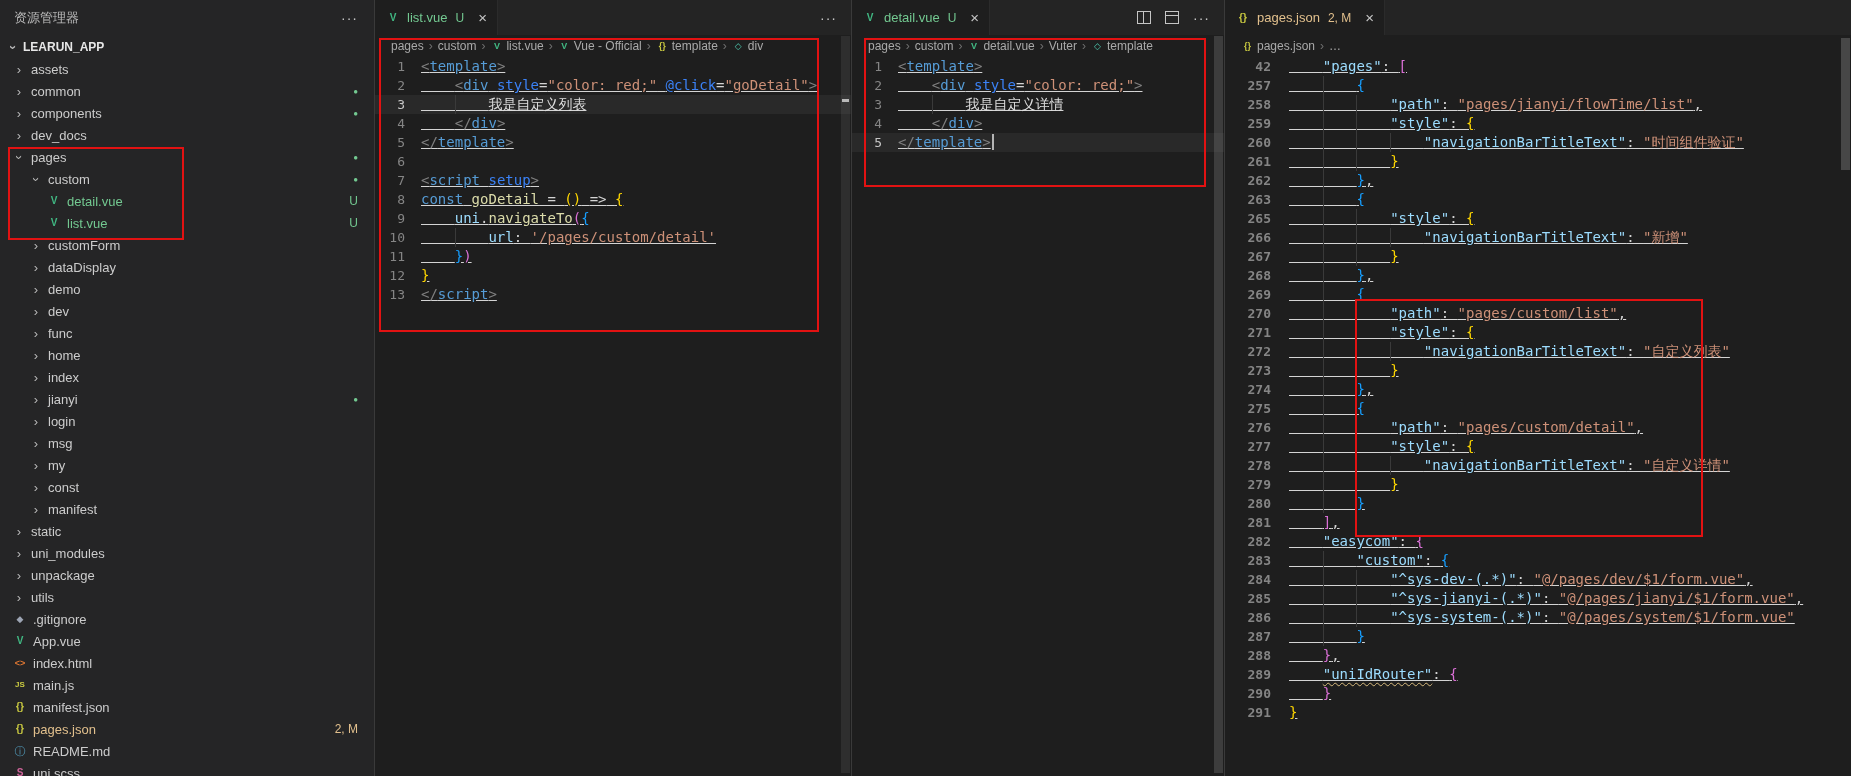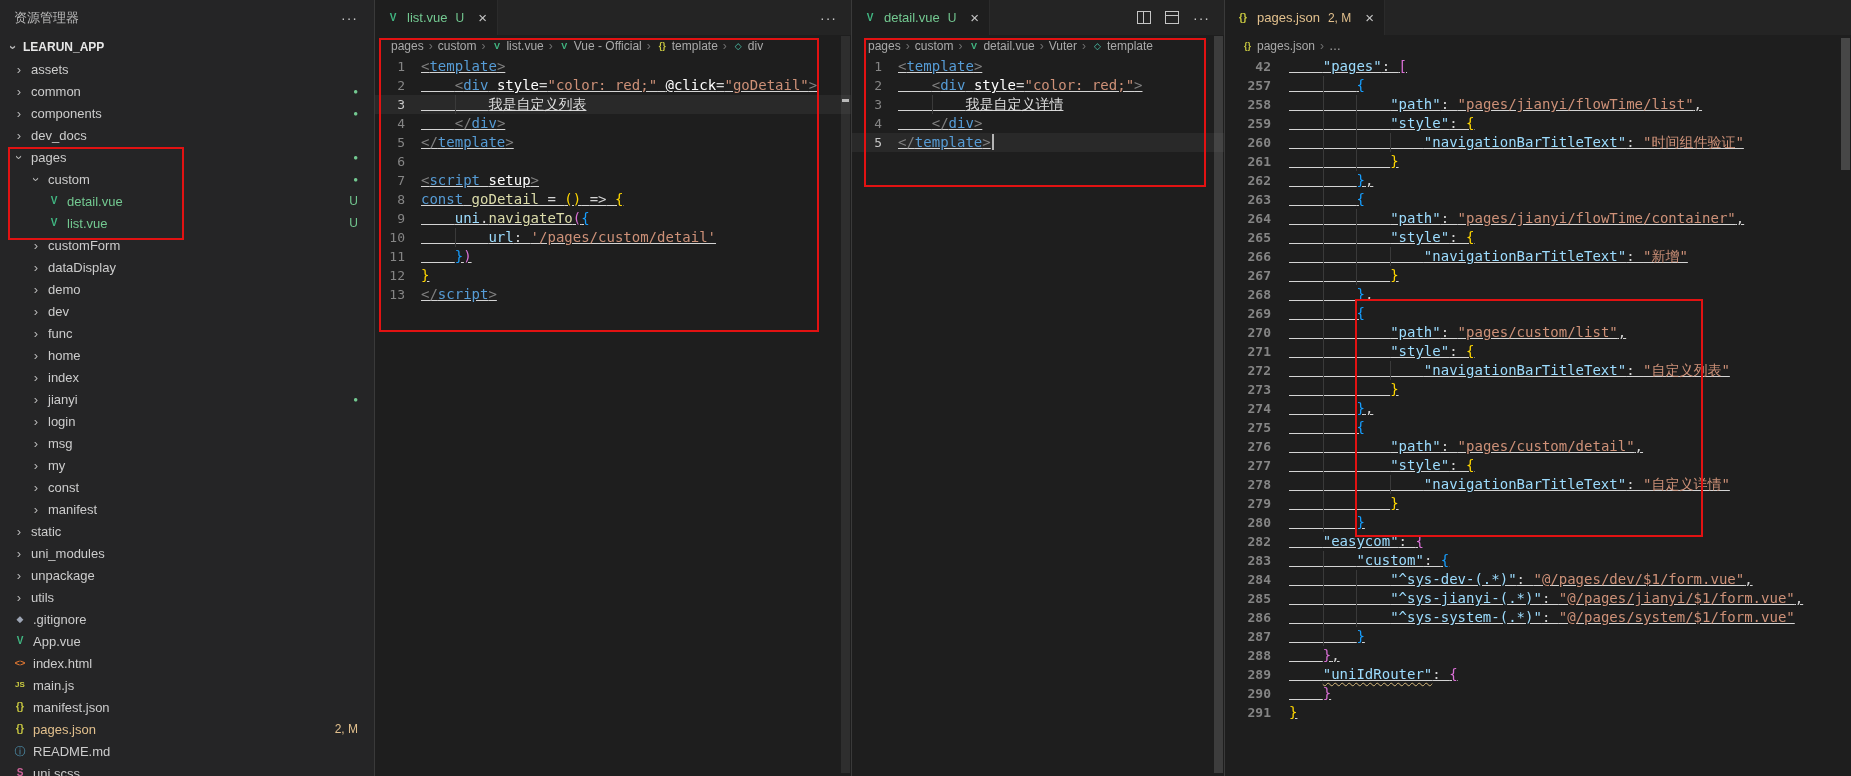--- a/index.html
+++ b/index.html
@@ -61,21 +61,21 @@
   .g3 .ln{width:46px;padding-right:18px;font-weight:bold;}
   .hl .ln{color:#c6c6c6;}
   .lc{white-space:pre;position:relative;flex:1;text-decoration:underline;}
   .guide{position:absolute;top:0;bottom:0;width:1px;background:#3a3a3a;}
   .cursor{display:inline-block;width:2px;height:16px;background:#b4b4b4;vertical-align:-3px;margin-left:1px;}
 
   
   .tk-d{color:#d4d4d4;}
   .tk-pt{color:#808080;}
   .tk-tag{color:#569cd6;}
-  .tk-attr{color:#ffffff;}
+  .tk-attr{color:#3b82f6;}
   .tk-str{color:#ce9178;}
   .tk-txt{color:#dedede;}
   .tk-kw{color:#569cd6;}
   .tk-fn{color:#dcdcaa;}
   .tk-vr{color:#9cdcfe;}
   .tk-op{color:#d4d4d4;}
   .tk-b1{color:#ffd700;}
   .tk-b2{color:#da70d6;}
   .tk-b3{color:#179fff;}
   .tk-key{color:#9cdcfe;}
@@ -464,24 +464,20 @@
           </div>
           <div class="cl">
             <span class="ln">262</span>
             <span class="lc"><span class="guide" style="left: 33.72px;"></span><span class="tk-d">        </span><span class="tk-b3">}</span><span class="tk-d">,</span></span>
           </div>
           <div class="cl">
             <span class="ln">263</span>
             <span class="lc"><span class="guide" style="left: 33.72px;"></span><span class="tk-d">        </span><span class="tk-b3">{</span></span>
           </div>
           <div class="cl">
-            <span class="ln">264</span>
-            <span class="lc"><span class="guide" style="left: 33.72px;"></span><span class="guide" style="left: 67.44px;"></span><span class="tk-d">            </span><span class="tk-key">"path"</span><span class="tk-d">: </span><span class="tk-str">"pages/jianyi/flowTime/container"</span><span class="tk-d">,</span></span>
-          </div>
-          <div class="cl">
             <span class="ln">265</span>
             <span class="lc"><span class="guide" style="left: 33.72px;"></span><span class="guide" style="left: 67.44px;"></span><span class="tk-d">            </span><span class="tk-key">"style"</span><span class="tk-d">: </span><span class="tk-b1">{</span></span>
           </div>
           <div class="cl">
             <span class="ln">266</span>
             <span class="lc"><span class="guide" style="left: 33.72px;"></span><span class="guide" style="left: 67.44px;"></span><span class="guide" style="left: 101.16px;"></span><span class="tk-d">                </span><span class="tk-key">"navigationBarTitleText"</span><span class="tk-d">: </span><span class="tk-str">"新增"</span></span>
           </div>
           <div class="cl">
             <span class="ln">267</span>
             <span class="lc"><span class="guide" style="left: 33.72px;"></span><span class="guide" style="left: 67.44px;"></span><span class="tk-d">            </span><span class="tk-b1">}</span></span>
@@ -530,20 +526,24 @@
             <span class="ln">278</span>
             <span class="lc"><span class="guide" style="left: 33.72px;"></span><span class="guide" style="left: 67.44px;"></span><span class="guide" style="left: 101.16px;"></span><span class="tk-d">                </span><span class="tk-key">"navigationBarTitleText"</span><span class="tk-d">: </span><span class="tk-str">"自定义详情"</span></span>
           </div>
           <div class="cl">
             <span class="ln">279</span>
             <span class="lc"><span class="guide" style="left: 33.72px;"></span><span class="guide" style="left: 67.44px;"></span><span class="tk-d">            </span><span class="tk-b1">}</span></span>
           </div>
           <div class="cl">
             <span class="ln">280</span>
             <span class="lc"><span class="guide" style="left: 33.72px;"></span><span class="tk-d">        </span><span class="tk-b3">}</span></span>
+          </div>
+          <div class="cl">
+            <span class="ln">281</span>
+            <span class="lc"><span class="tk-d">    </span><span class="tk-b2">]</span><span class="tk-d">,</span></span>
           </div>
           <div class="cl">
             <span class="ln">282</span>
             <span class="lc"><span class="tk-d">    </span><span class="tk-key">"easycom"</span><span class="tk-d">: </span><span class="tk-b2">{</span></span>
           </div>
           <div class="cl">
             <span class="ln">283</span>
             <span class="lc"><span class="guide" style="left: 33.72px;"></span><span class="tk-d">        </span><span class="tk-key">"custom"</span><span class="tk-d">: </span><span class="tk-b3">{</span></span>
           </div>
           <div class="cl">

